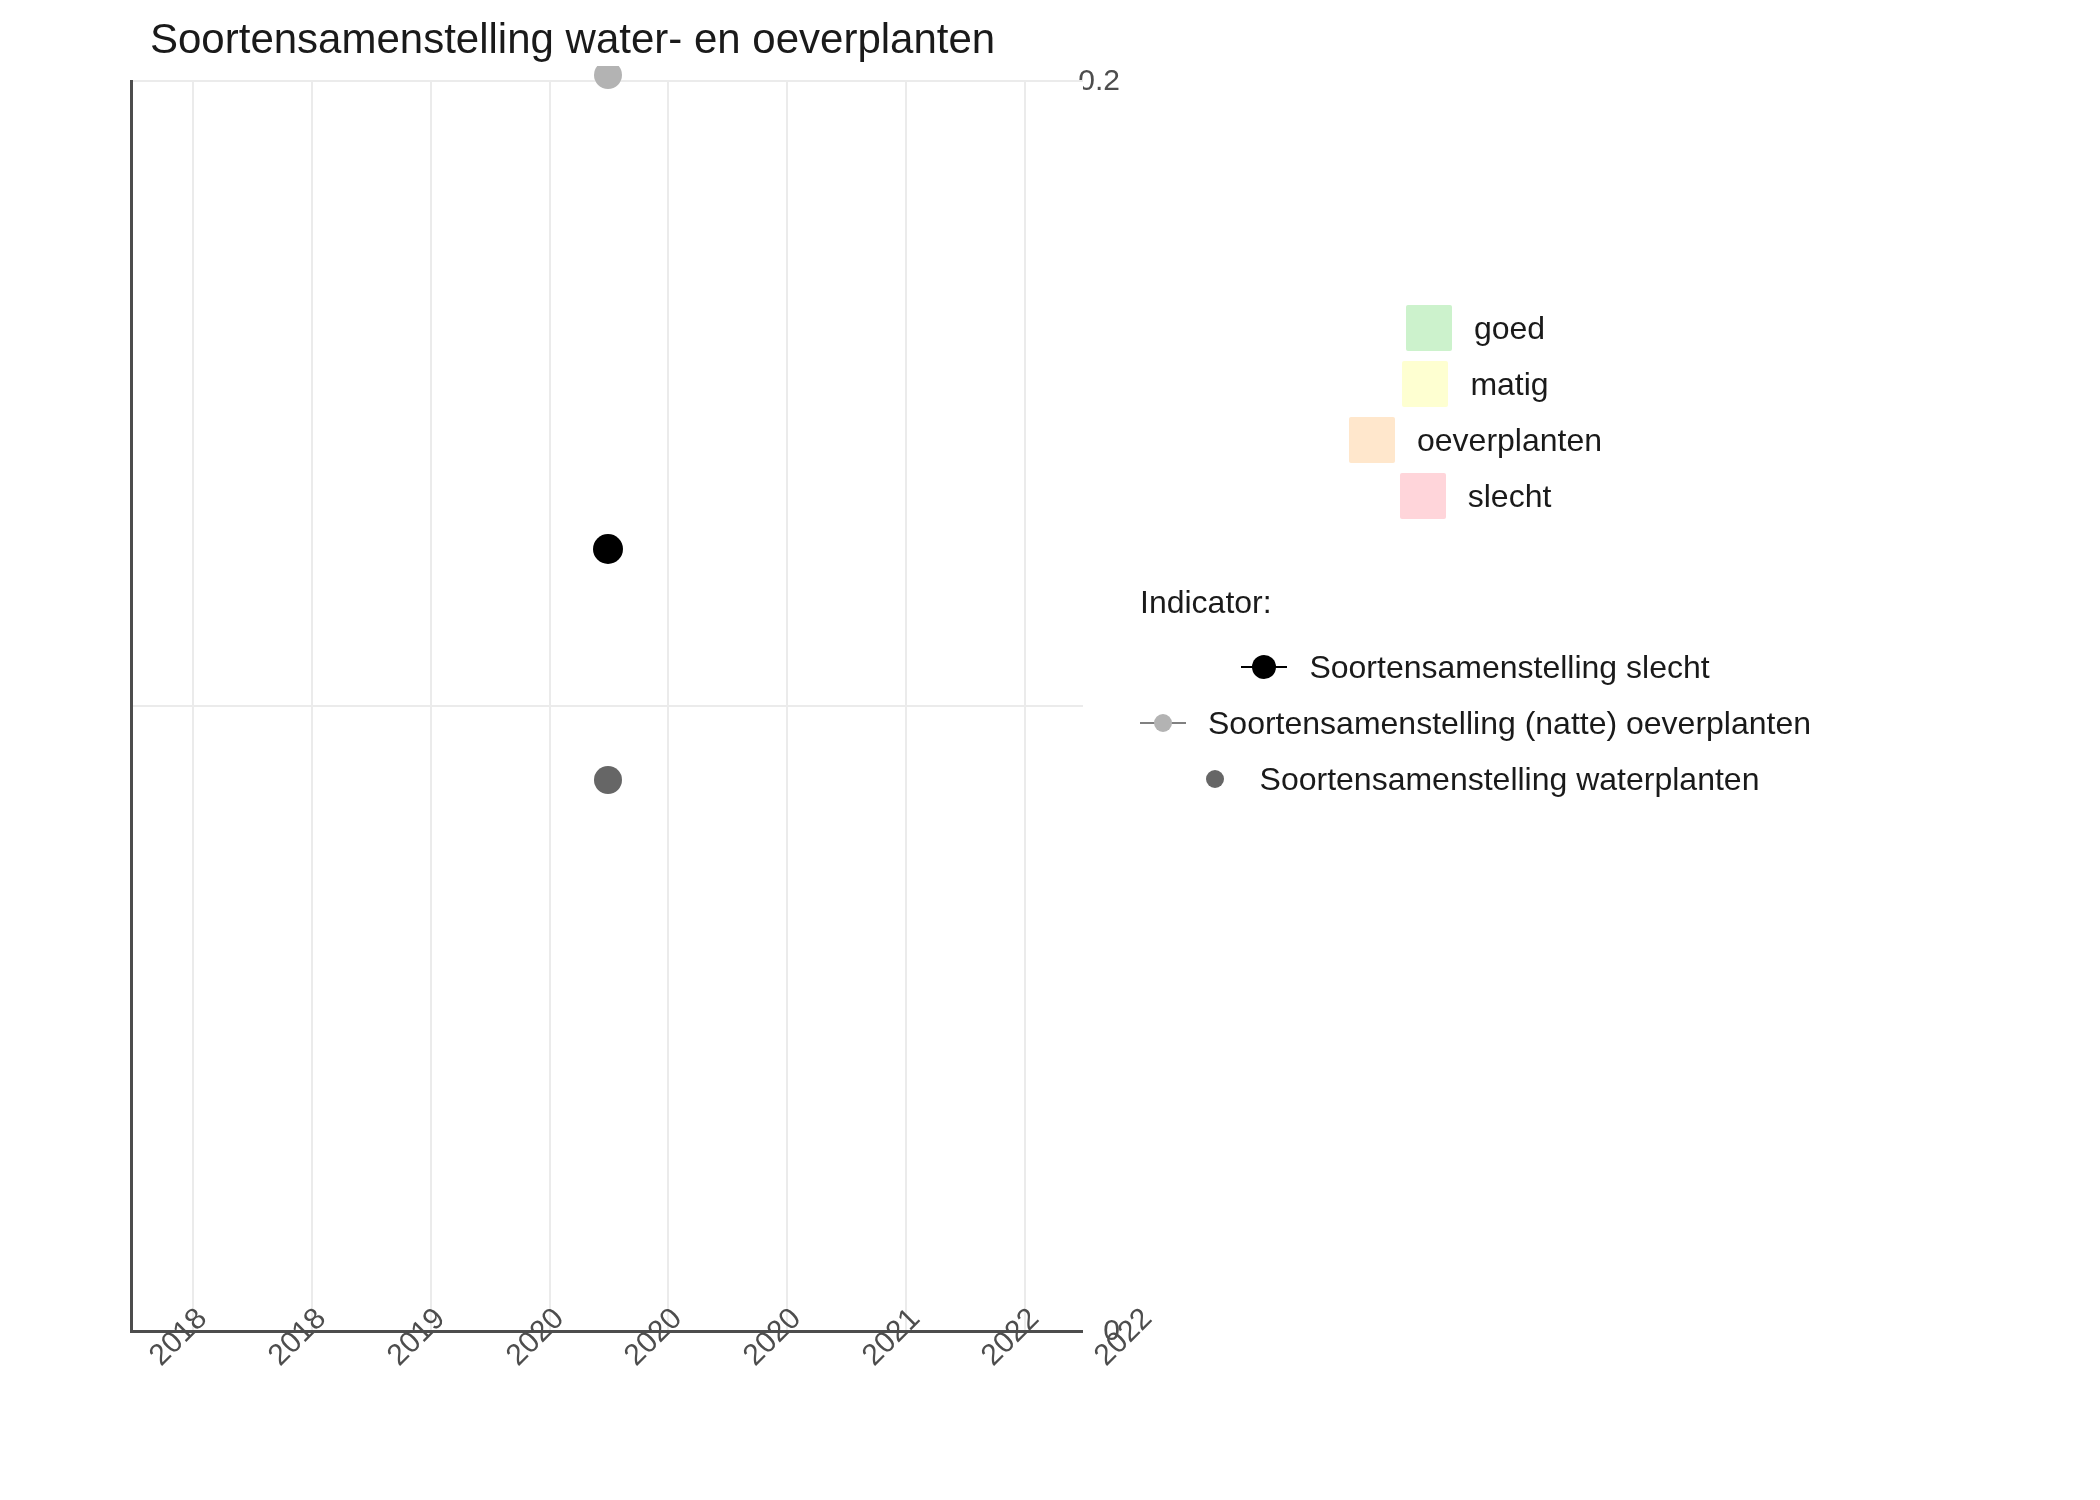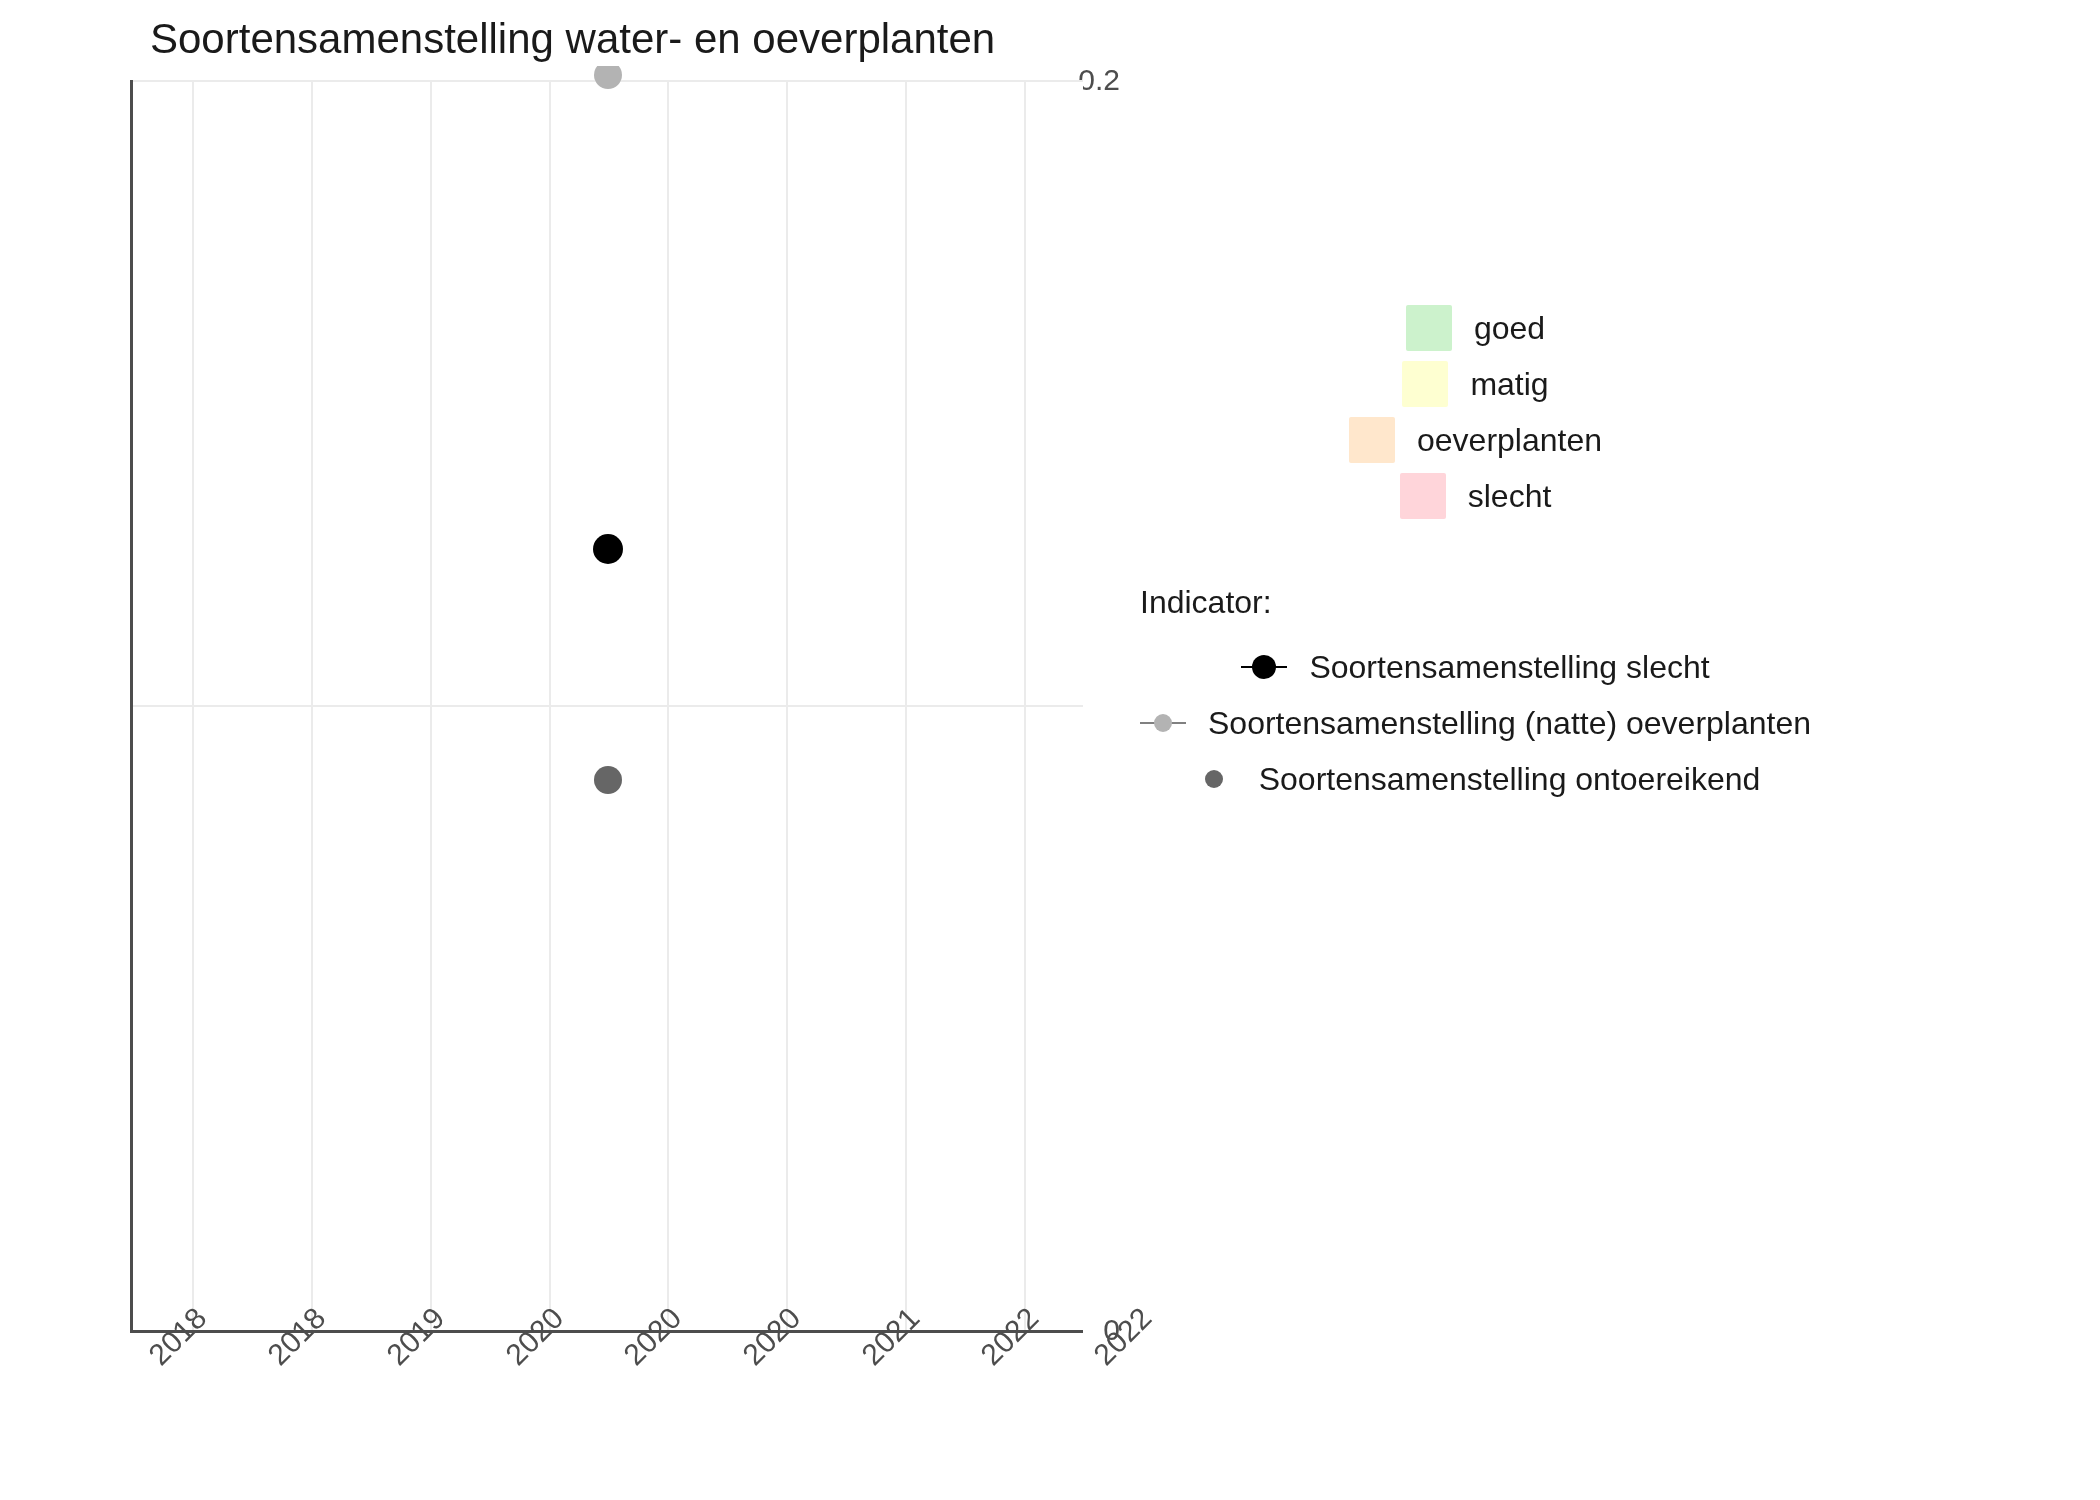--- a/index.html
+++ b/index.html
@@ -214,18 +214,18 @@
         <div class="legend-point-key">
           <div class="hline" style="background:#808080;"></div>
           <div class="dot" style="width:18px;height:18px;background:#b3b3b3;"></div>
         </div>
         <span>Soortensamenstelling (natte) oeverplanten</span>
       </div>
       <div class="legend-row">
         <div class="legend-point-key">
           <div class="dot" style="width:18px;height:18px;background:#666666;"></div>
         </div>
-        <span>Soortensamenstelling ontoereikend</span>
+        <span>Soortensamenstelling waterplanten</span>
       </div>
     </div>
   </div>
 
 </div>
 
 </body></html>

